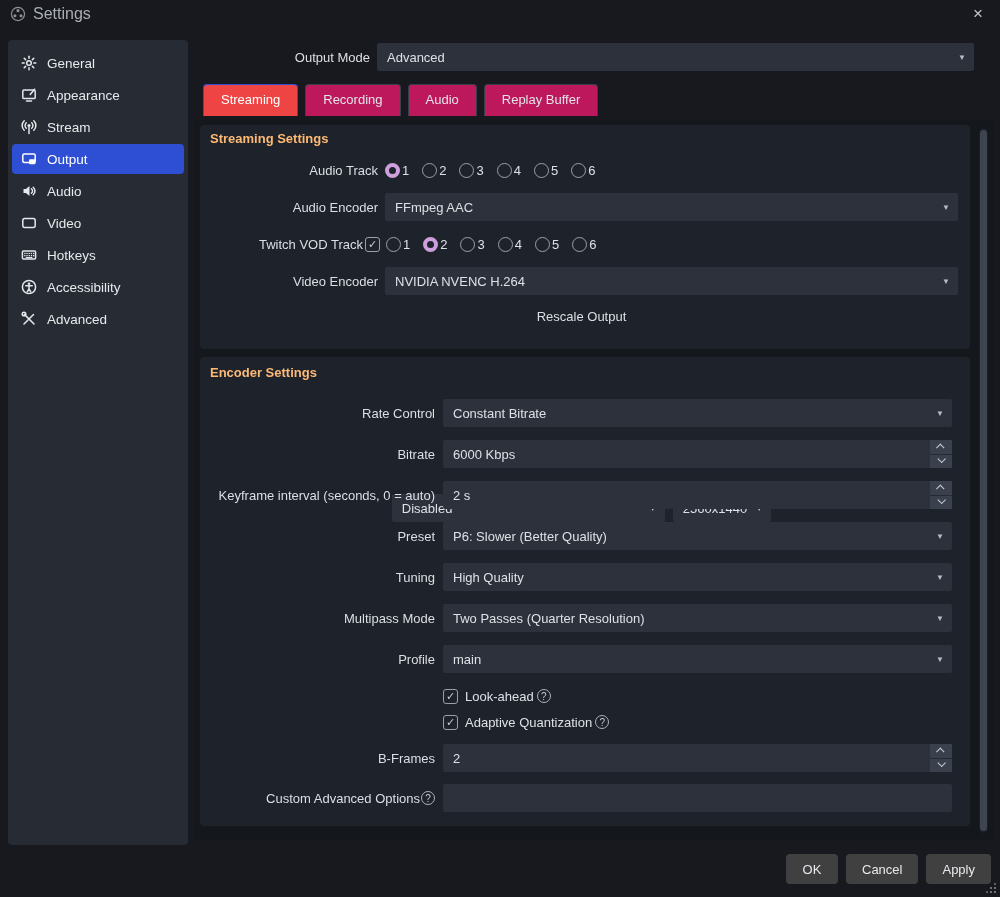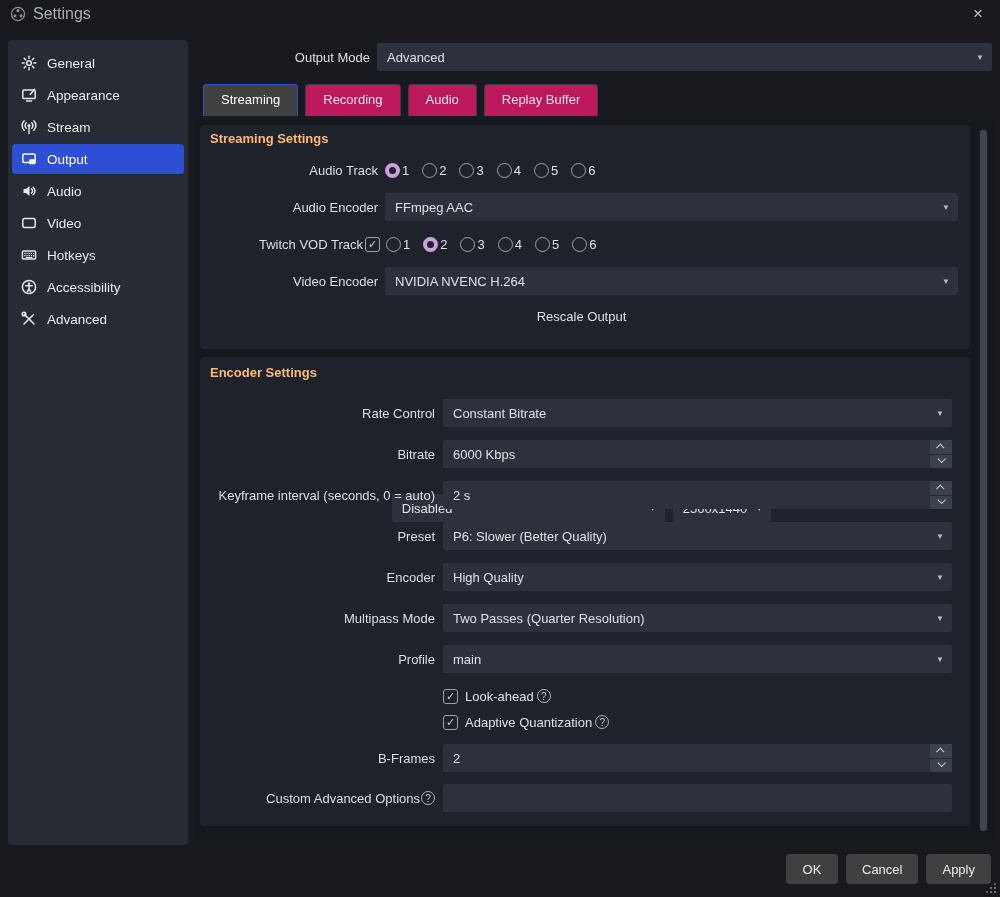--- a/index.html
+++ b/index.html
@@ -16,26 +16,26 @@
   .titlebar { position:absolute; top:0; left:0; right:0; height:28px; display:flex; align-items:center; padding-left:10px; gap:7px; }
   .titlebar .title { color:#a9adb4; font-size:16px; }
   .close-btn { position:absolute; right:10px; top:2px; width:24px; height:24px; display:flex; align-items:center; justify-content:center; color:#c3c6cc; font-size:17px; cursor:default; }
   
   .sidebar { position:absolute; left:8px; top:40px; width:180px; height:805px; background:#262b34; border-radius:4px; padding-top:6px; }
   .side-item { height:30px; margin:2px 4px; border-radius:4px; display:flex; align-items:center; padding:0 9px; gap:10px; color:#e7e9ec; font-size:13.5px; }
   .side-item.selected { background:#2e4fd3; color:#ffffff; }
   .icon16 { width:16px; height:16px; flex:0 0 16px; display:inline-flex; }
   .icon16 svg { width:16px; height:16px; }
   
-  .outmode { position:absolute; left:195px; top:43px; right:8px; height:28px; display:flex; align-items:center; }
+  .outmode { position:absolute; left:195px; top:43px; right:26px; height:28px; display:flex; align-items:center; }
   .outmode .lbl { flex:0 0 182px; text-align:right; padding-right:7px; color:#dcdfe4; }
   
   .tabs { position:absolute; left:203px; top:84px; height:32px; display:flex; gap:7px; }
   .tab { height:32px; line-height:30px; padding:0 17px; border-radius:4px 4px 0 0; background:#be185d; border:1px solid #3a404b; border-bottom:none; color:#e2e4e8; }
-  .tab.selected { background:#404040; border-color:#2e4fd3; color:#fff; }
+  .tab.selected { background:#ef4444; border-color:#2e4fd3; color:#fff; }
   
   .viewport { position:absolute; left:195px; top:120px; width:800px; height:721px; background:#14171c; overflow:hidden; }
   .group { margin-left:5px; width:770px; background:#1e222a; border-radius:4px; }
   .group.g1 { margin-top:5px; padding:6px 0 12px 0; }
   .group.g2 { margin-top:8px; padding:8px 0 14px 0; }
   .group-title { font-weight:bold; color:#fdba74; padding-left:10px; height:16px; }
   .g1 .rows { margin-top:12px; }
   .g2 .rows { margin-top:18px; }
   .row { display:flex; align-items:center; }
   .row.h28 { height:28px; }
@@ -365,21 +365,21 @@
         </div>
       </div>
       <div class="row h28">
         <span class="lbl">Preset</span>
         <div class="field dd">
           <span class="dd-value">P6: Slower (Better Quality)</span>
           <span class="dd-arrow">▼</span>
         </div>
       </div>
       <div class="row h28">
-        <span class="lbl">Encoder</span>
+        <span class="lbl">Tuning</span>
         <div class="field dd">
           <span class="dd-value">High Quality</span>
           <span class="dd-arrow">▼</span>
         </div>
       </div>
       <div class="row h28">
         <span class="lbl">Multipass Mode</span>
         <div class="field dd">
           <span class="dd-value">Two Passes (Quarter Resolution)</span>
           <span class="dd-arrow">▼</span>

